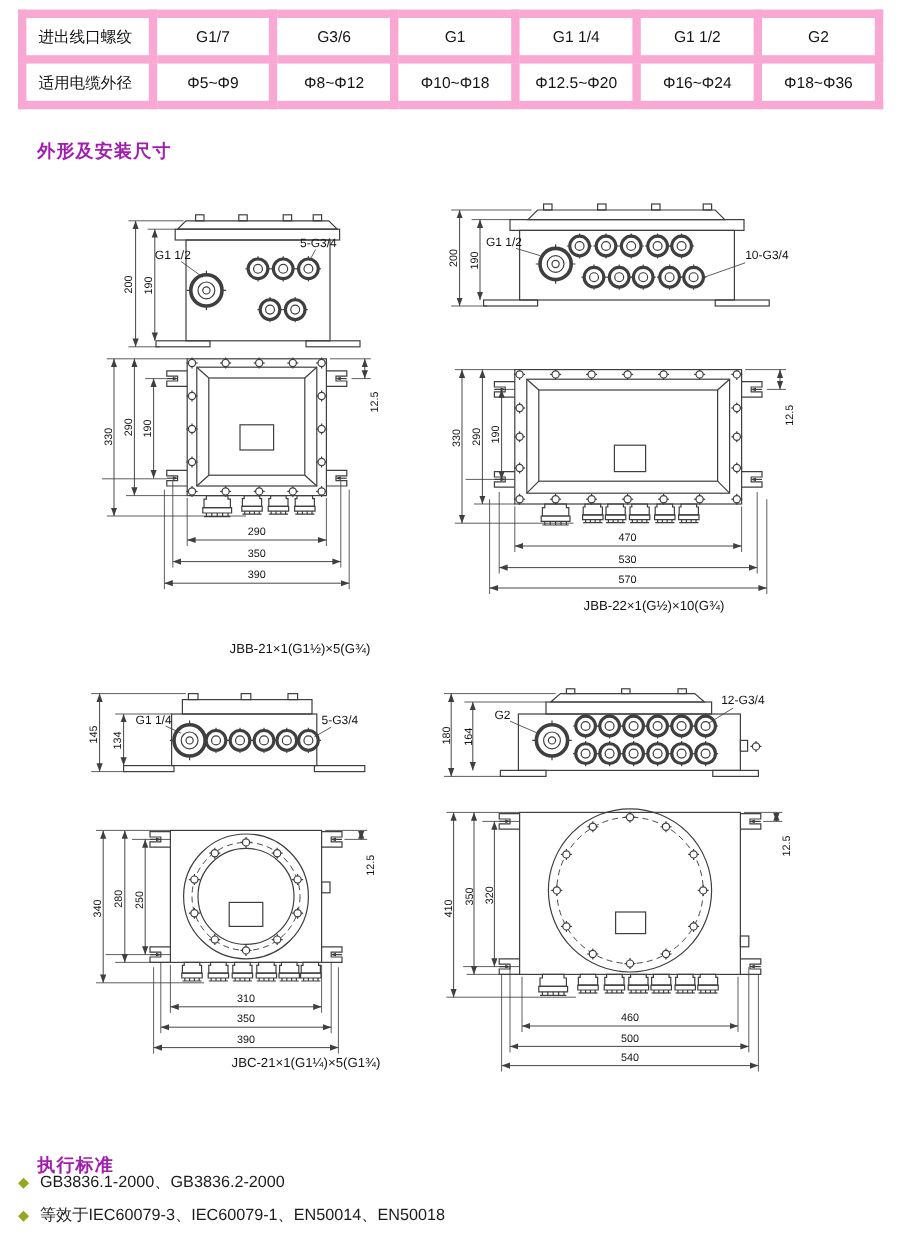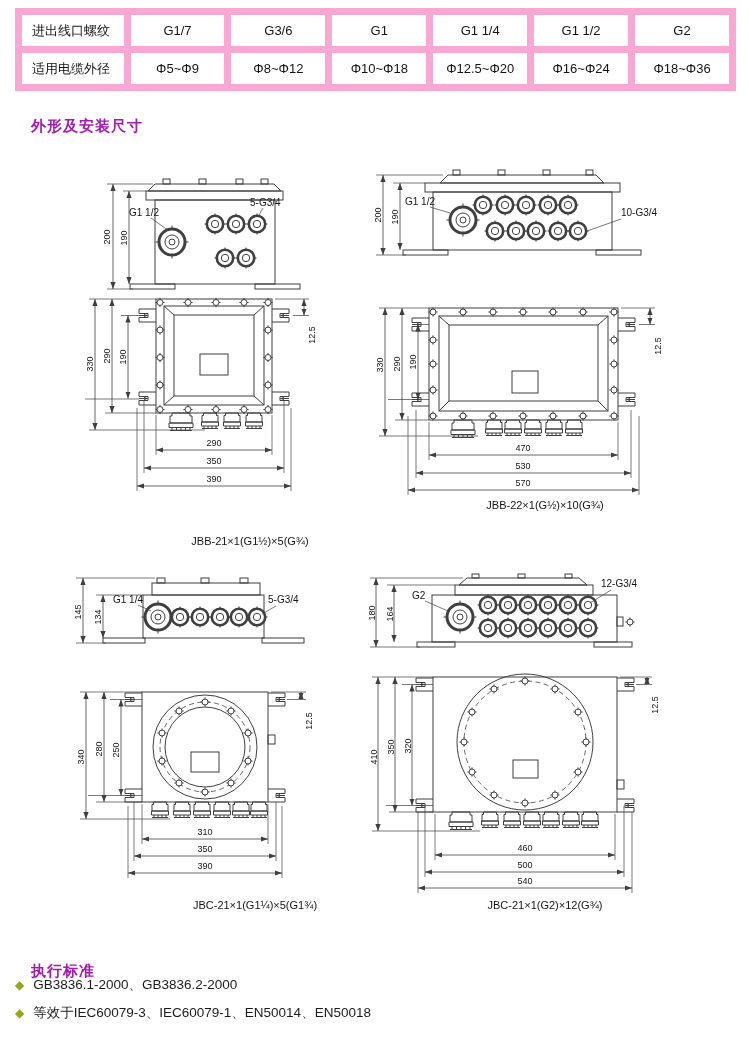--- a/index.html
+++ b/index.html
@@ -436,21 +436,21 @@
       </g>
       <text class="dt" transform="rotate(-90 23 192)" x="23" y="195">340</text>
       <text class="dt" transform="rotate(-90 41 184)" x="41" y="187">280</text>
       <text class="dt" transform="rotate(-90 58 185)" x="58" y="188">250</text>
       <text class="dt" transform="rotate(-90 251 156)" x="251" y="159">12.5</text>
       <text class="dt" x="147" y="270">310</text>
       <text class="dt" x="147" y="287">350</text>
       <text class="dt" x="147" y="304">390</text>
     </g>
   </svg>
-  <div class="cap" style="left:95px;top:899px;width:320px;text-align:center;">JBC-21×1(G1¼)×5(G1¾)</div>
+  <div class="cap" style="left:95px;top:880px;width:320px;text-align:center;">JBC-21×1(G1¼)×5(G1¾)</div>
 
   <svg class="dwg" style="left:368px;top:565px;" width="382" height="330" viewBox="0 0 382 330">
     <g>
       <polygon points="99,13 211,13 219,20 91,20"></polygon>
       <rect x="87" y="20" width="138" height="10"></rect>
       <rect x="104" y="9" width="7" height="4"></rect>
         <rect x="150" y="9" width="7" height="4"></rect>
         <rect x="197" y="9" width="7" height="4"></rect>
       <rect x="64" y="30" width="185" height="47"></rect>
       <rect x="49" y="77" width="38" height="5"></rect>
@@ -545,21 +545,20 @@
       </g>
       <text class="dt" transform="rotate(-90 6 192)" x="6" y="195">410</text>
       <text class="dt" transform="rotate(-90 23 182)" x="23" y="185">350</text>
       <text class="dt" transform="rotate(-90 40 181)" x="40" y="184">320</text>
       <text class="dt" transform="rotate(-90 287 140)" x="287" y="143">12.5</text>
       <text class="dt" x="157" y="286">460</text>
       <text class="dt" x="157" y="303">500</text>
       <text class="dt" x="157" y="319">540</text>
     </g>
   </svg>
-  <div class="cap" style="left:395px;top:899px;width:300px;">JBC-21×1(G2)×12(G¾)</div>
 
   <h2 class="sec" style="left:15px;top:946px;text-align:center;">执行标准</h2>
   <div class="bullet" style="left:15px;top:976px;">
     <span class="dmd">◆</span>
     <span>GB3836.1-2000、GB3836.2-2000</span>
   </div>
   <div class="bullet" style="left:15px;top:1004px;">
     <span class="dmd">◆</span>
     <span>等效于IEC60079-3、IEC60079-1、EN50014、EN50018</span>
   </div>

